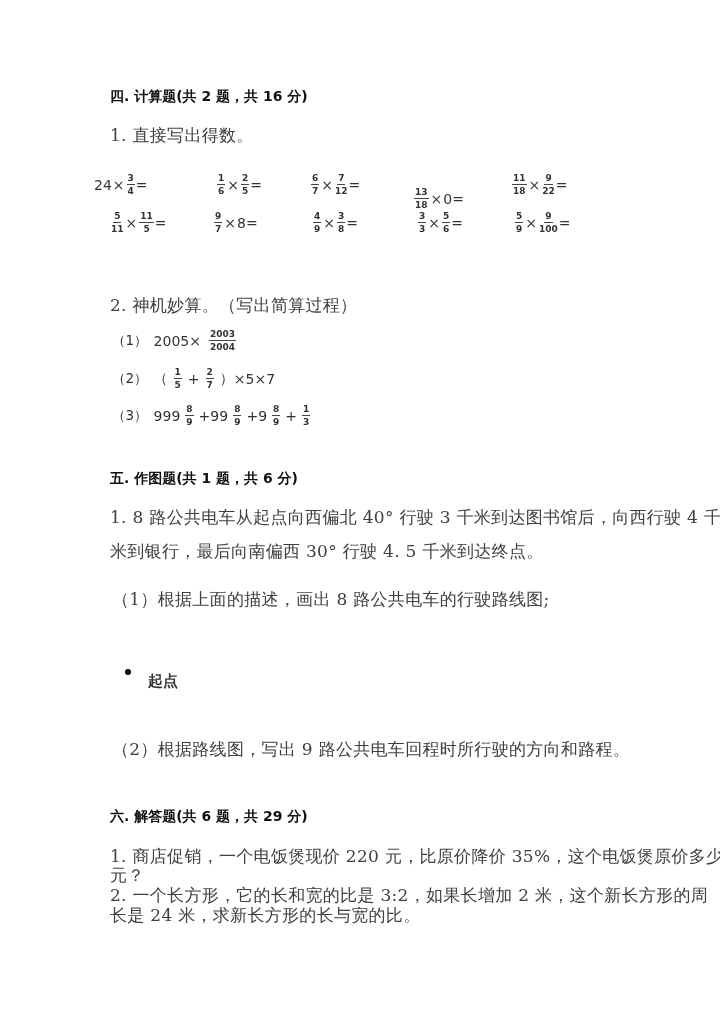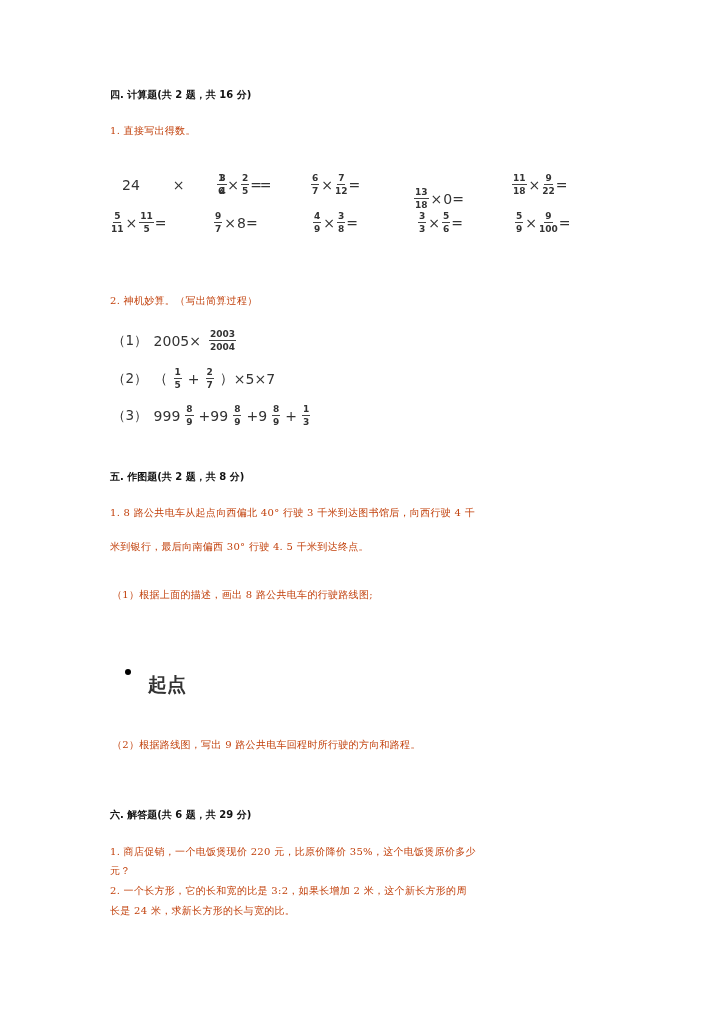--- a/index.html
+++ b/index.html
@@ -7,26 +7,26 @@
     body {
       position: relative;
       font-family: "DejaVu Serif", "Liberation Serif", serif;
       color: #222;
       overflow: hidden;
     }
     .abs { position: absolute; white-space: nowrap; }
     .section-title {
       font-family: "DejaVu Sans", "Liberation Sans", sans-serif;
       font-weight: bold;
-      font-size: 10px;
+      font-size: 14px;
       color: #111;
     }
     .body-text {
-      font-size: 10px;
-      color: #c2410c;
+      font-size: 17px;
+      color: #404040;
       letter-spacing: 0.3px;
     }
     .math {
       font-family: "DejaVu Sans", "Liberation Sans", sans-serif;
       font-size: 14px;
       color: #333;
       display: flex;
       align-items: center;
     }
     .frac {
@@ -49,21 +49,21 @@
       border-radius: 50%;
       background: #000;
     }
   </style>
 </head>
 <body>
 
 <div class="abs section-title" style="left:110px; top:88px;">四. 计算题(共 2 题，共 16 分)</div>
 <div class="abs body-text" style="left:110px; top:124px;">1. 直接写出得数。</div>
 
-<div class="abs math" style="left:122px; top:174px;gap:32px;">
+<div class="abs math" style="left:94px; top:174px;">
   <span>24</span>
   <span class="op">×</span>
   <span class="frac">
       <span class="num">3</span>
       <span class="den">4</span>
     </span>
   <span>=</span>
 </div>
 <div class="abs math" style="left:216px; top:174px;">
   <span class="frac">
@@ -213,27 +213,27 @@
       <span class="num">8</span>
       <span class="den">9</span>
     </span>
   <span>+</span>
   <span class="frac" style="margin:0 5px;">
       <span class="num">1</span>
       <span class="den">3</span>
     </span>
 </div>
 
-<div class="abs section-title" style="left:110px; top:470px;">五. 作图题(共 2 题，共 8 分)</div>
+<div class="abs section-title" style="left:110px; top:470px;">五. 作图题(共 1 题，共 6 分)</div>
 <div class="abs body-text" style="left:110px; top:506px;">1. 8 路公共电车从起点向西偏北 40° 行驶 3 千米到达图书馆后，向西行驶 4 千</div>
 <div class="abs body-text" style="left:110px; top:540px;">米到银行，最后向南偏西 30° 行驶 4. 5 千米到达终点。</div>
 <div class="abs body-text" style="left:112px; top:588px;">（1）根据上面的描述，画出 8 路公共电车的行驶路线图;</div>
 
 <div class="dot" style="left:125px; top:669px;"></div>
-<div class="abs" style="left:148px; top:672px; font-family:'DejaVu Sans','Liberation Sans',sans-serif; font-weight:bold; font-size:19px; color:#333;">起点</div>
+<div class="abs" style="left:148px; top:672px; font-family:'DejaVu Sans','Liberation Sans',sans-serif; font-weight:bold; font-size:15px; color:#333;">起点</div>
 
 <div class="abs body-text" style="left:112px; top:738px;">（2）根据路线图，写出 9 路公共电车回程时所行驶的方向和路程。</div>
 
 <div class="abs section-title" style="left:110px; top:808px;">六. 解答题(共 6 题，共 29 分)</div>
 <div class="abs body-text" style="left:110px; top:845px;">1. 商店促销，一个电饭煲现价 220 元，比原价降价 35%，这个电饭煲原价多少</div>
 <div class="abs body-text" style="left:110px; top:864px;">元？</div>
 <div class="abs body-text" style="left:110px; top:884px;">2. 一个长方形，它的长和宽的比是 3:2，如果长增加 2 米，这个新长方形的周</div>
 <div class="abs body-text" style="left:110px; top:904px;">长是 24 米，求新长方形的长与宽的比。</div>
 
 </body></html>

